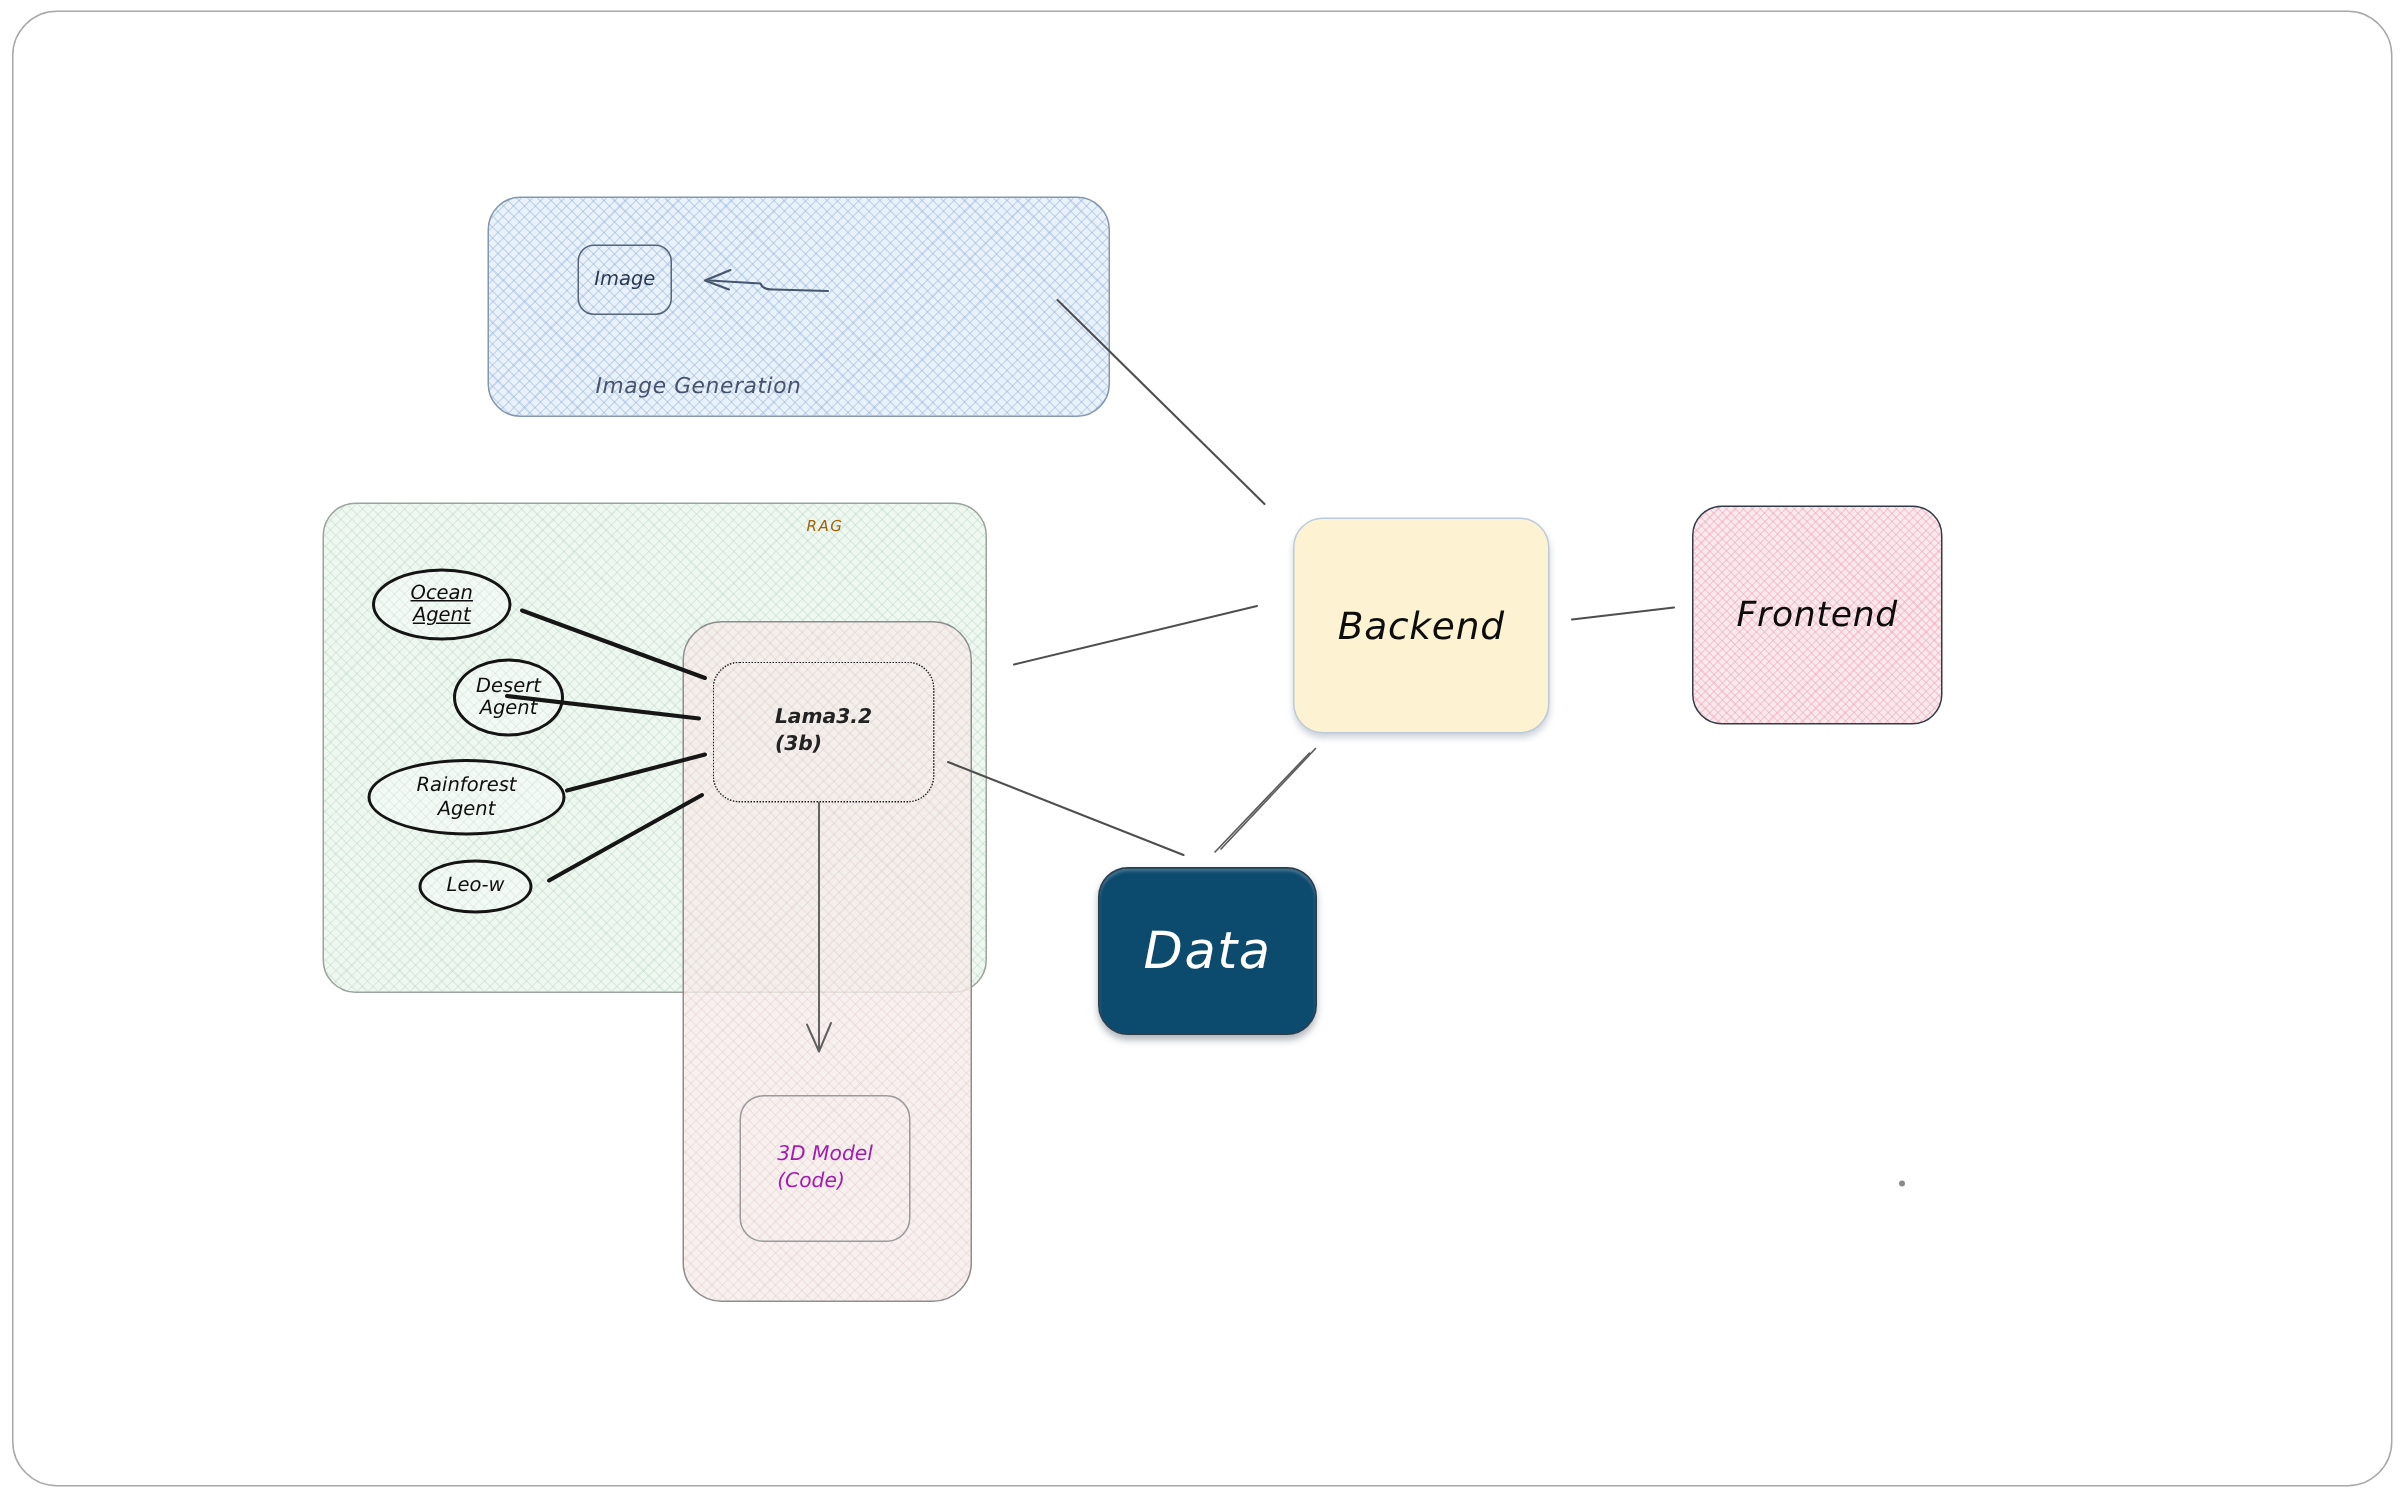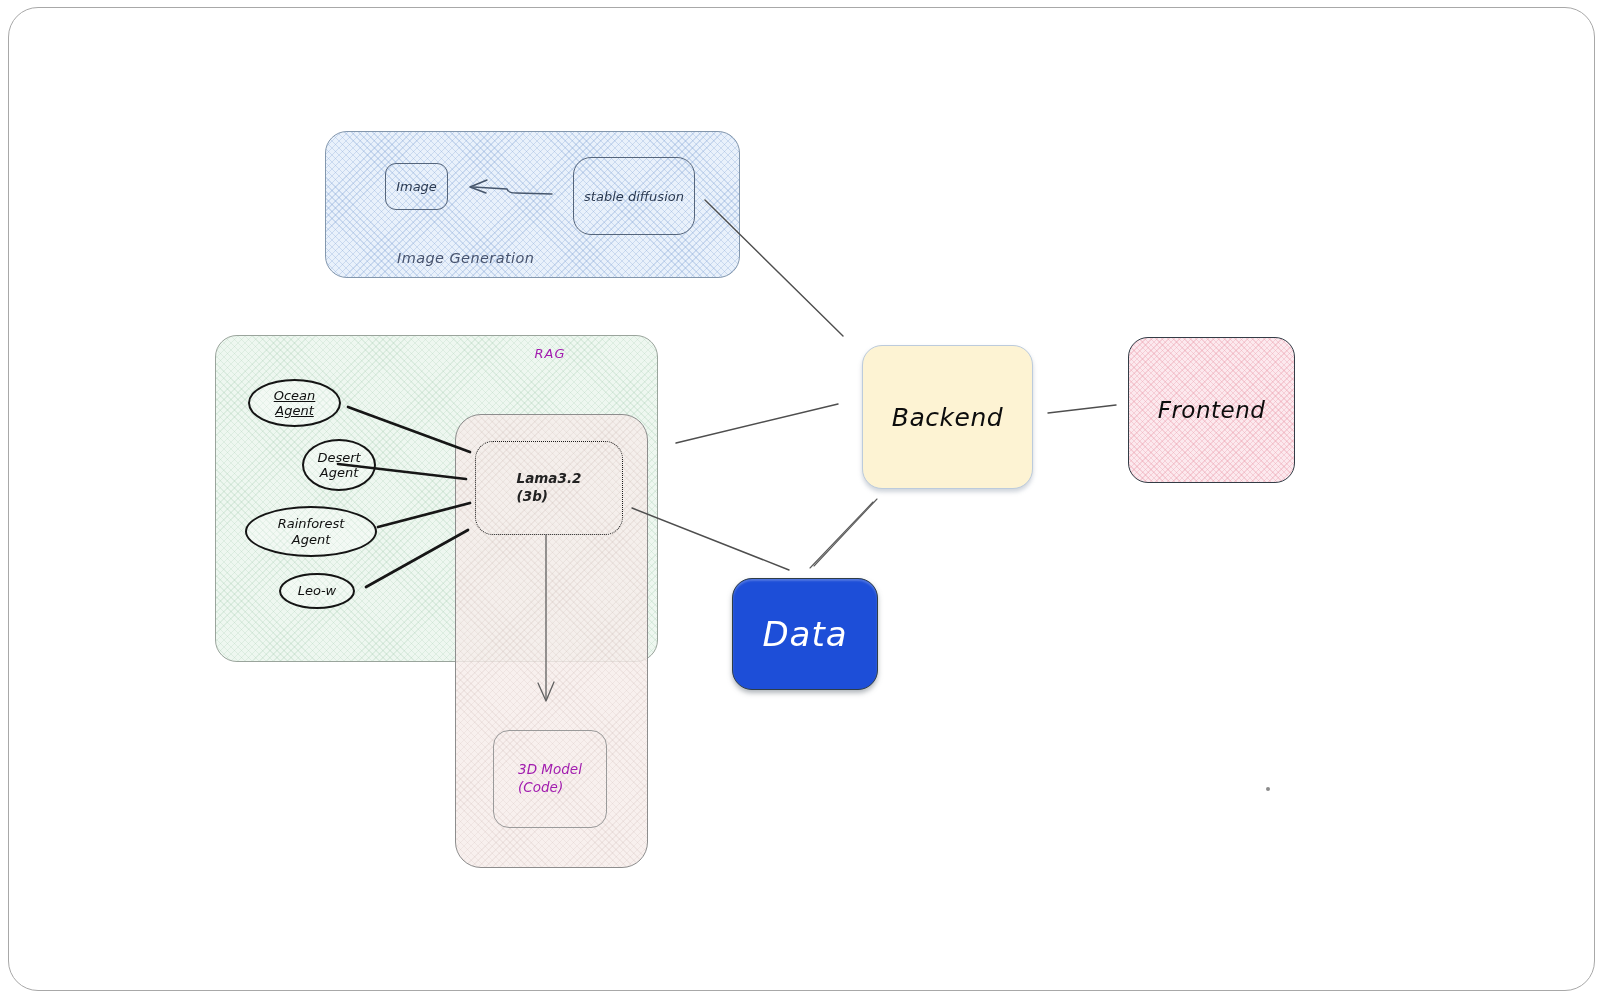--- a/index.html
+++ b/index.html
@@ -37,21 +37,21 @@
 
   
   .grp-rag{
     left:215px;top:335px;width:443px;height:327px;border-radius:22px;
     border:1.4px solid #9aa49c;
     background-color:#eef7f0;
     background-image:
       repeating-linear-gradient(45deg, rgba(140,190,155,.18) 0 1px, transparent 1px 5px),
       repeating-linear-gradient(135deg, rgba(140,190,155,.18) 0 1px, transparent 1px 5px);
   }
-  .lbl-rag{left:518px;top:346px;width:64px;text-align:center;font-size:13px;color:#a21caf;letter-spacing:1px;}
+  .lbl-rag{left:518px;top:346px;width:64px;text-align:center;font-size:10px;color:#a16207;letter-spacing:1px;}
 
   .el{
     position:absolute;box-sizing:border-box;border:2.5px solid #141414;border-radius:50%;
     display:flex;align-items:center;justify-content:center;text-align:center;
     font-size:13px;color:#0f0f0f;line-height:1.18;background:rgba(255,255,255,.30);
   }
   .el-ocean{left:248px;top:379px;width:93px;height:48px;text-decoration:underline;}
   .el-desert{left:262px;top:439px;width:74px;height:52px;margin-left:40px;}
   .el-rain{left:245px;top:506px;width:132px;height:51px;font-style:italic;}
   .el-leo{left:279px;top:573px;width:76px;height:36px;}
@@ -86,21 +86,21 @@
     left:1128px;top:337px;width:167px;height:146px;border-radius:20px;
     border:1.8px solid #323c46;
     background-color:#fce9ee;
     background-image:
       repeating-linear-gradient(45deg, rgba(233,148,164,.32) 0 1px, transparent 1px 4px),
       repeating-linear-gradient(135deg, rgba(233,148,164,.32) 0 1px, transparent 1px 4px);
     font-size:23px;color:#0d0d0d;letter-spacing:.5px;
   }
   .node-data{
     left:732px;top:578px;width:146px;height:112px;border-radius:20px;
-    background:#1d4ed8;border:1.8px solid #2e3d47;
+    background:#0c4a6e;border:1.8px solid #2e3d47;
     box-shadow:0 3px 5px rgba(100,110,120,.5), inset 0 2px 2px rgba(255,255,255,.22);
     font-size:34px;color:#ffffff;letter-spacing:1px;
   }
 
   
   svg.connectors{position:absolute;left:0;top:0;}
   .ln{stroke:#4e4e4e;stroke-width:1.4;fill:none;stroke-linecap:round;}
   .ln-thin{stroke:#5a5a5a;stroke-width:1.1;fill:none;stroke-linecap:round;}
   .ln-thick{stroke:#161616;stroke-width:2.7;fill:none;stroke-linecap:round;}
   .ln-blue{stroke:#46566c;stroke-width:1.4;fill:none;stroke-linecap:round;stroke-linejoin:round;}
@@ -112,23 +112,20 @@
 <body>
 
 <div id="stage">
 
   <div class="frame"></div>
 
   <div class="abs grp-ig"></div>
   <div class="abs lbl-ig hand">Image Generation</div>
   <div class="abs box node-image hand">
     <span class="txt">Image</span>
-  </div>
-  <div class="abs box node-sd hand">
-    <span class="txt">stable diffusion</span>
   </div>
 
   <div class="abs grp-rag"></div>
   <div class="abs lbl-rag hand">RAG</div>
 
   <div class="abs grp-pipe"></div>
 
   <div class="el el-ocean hand">
     <span class="txt ml">Ocean
 Agent</span>

